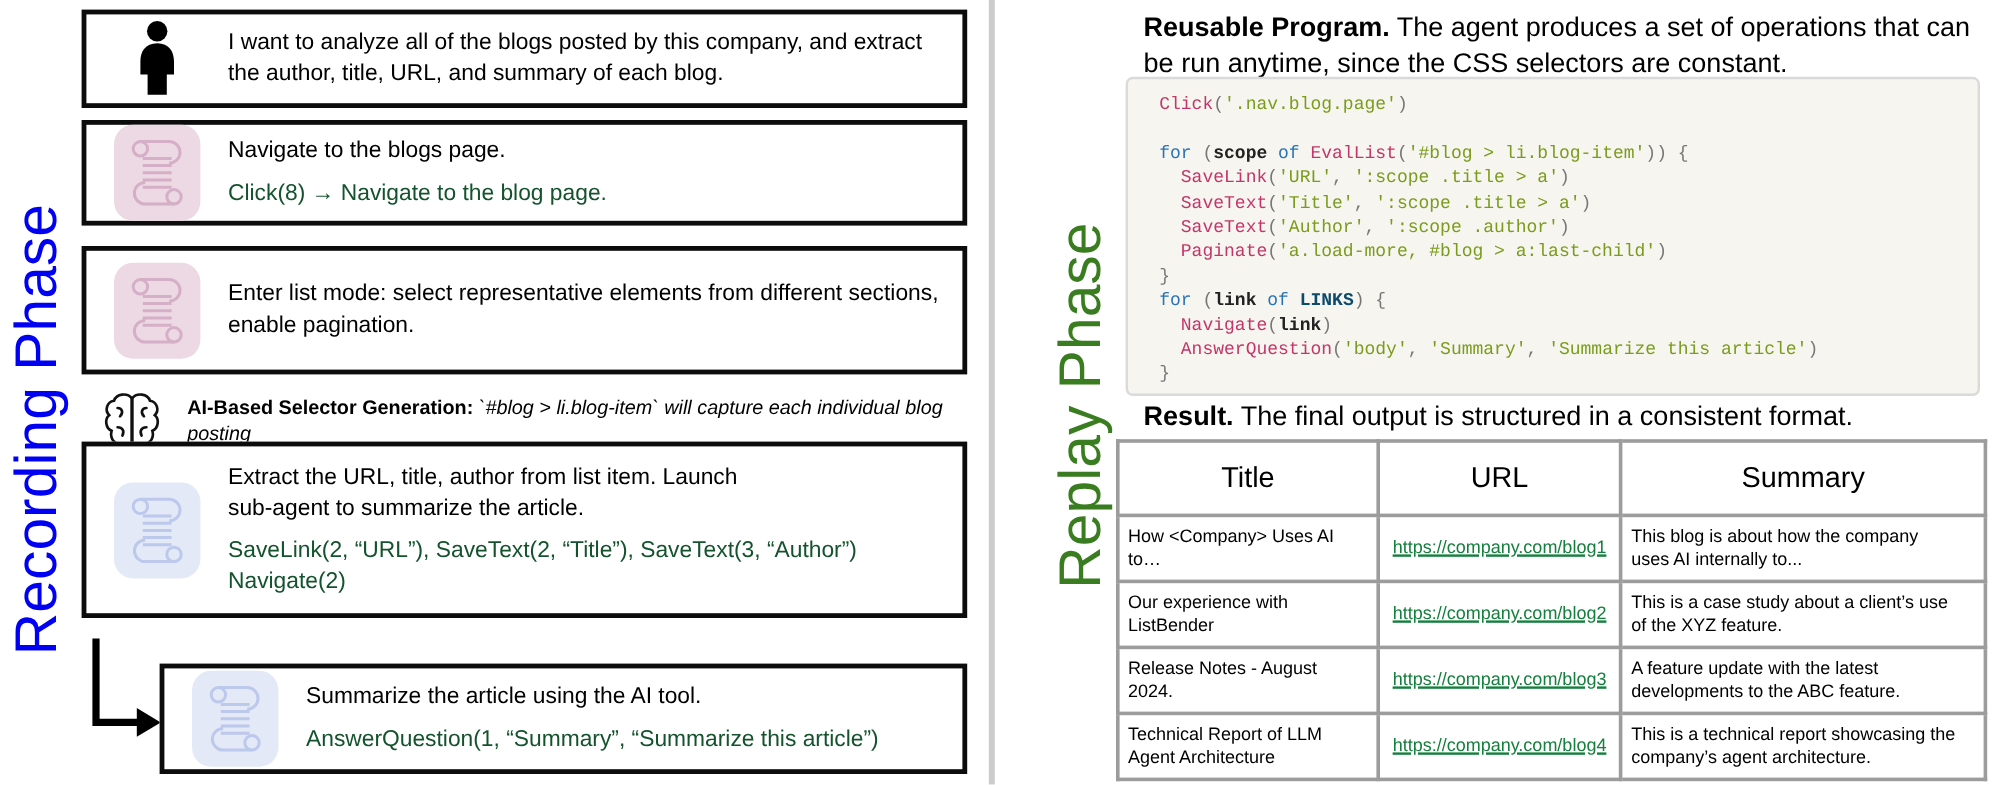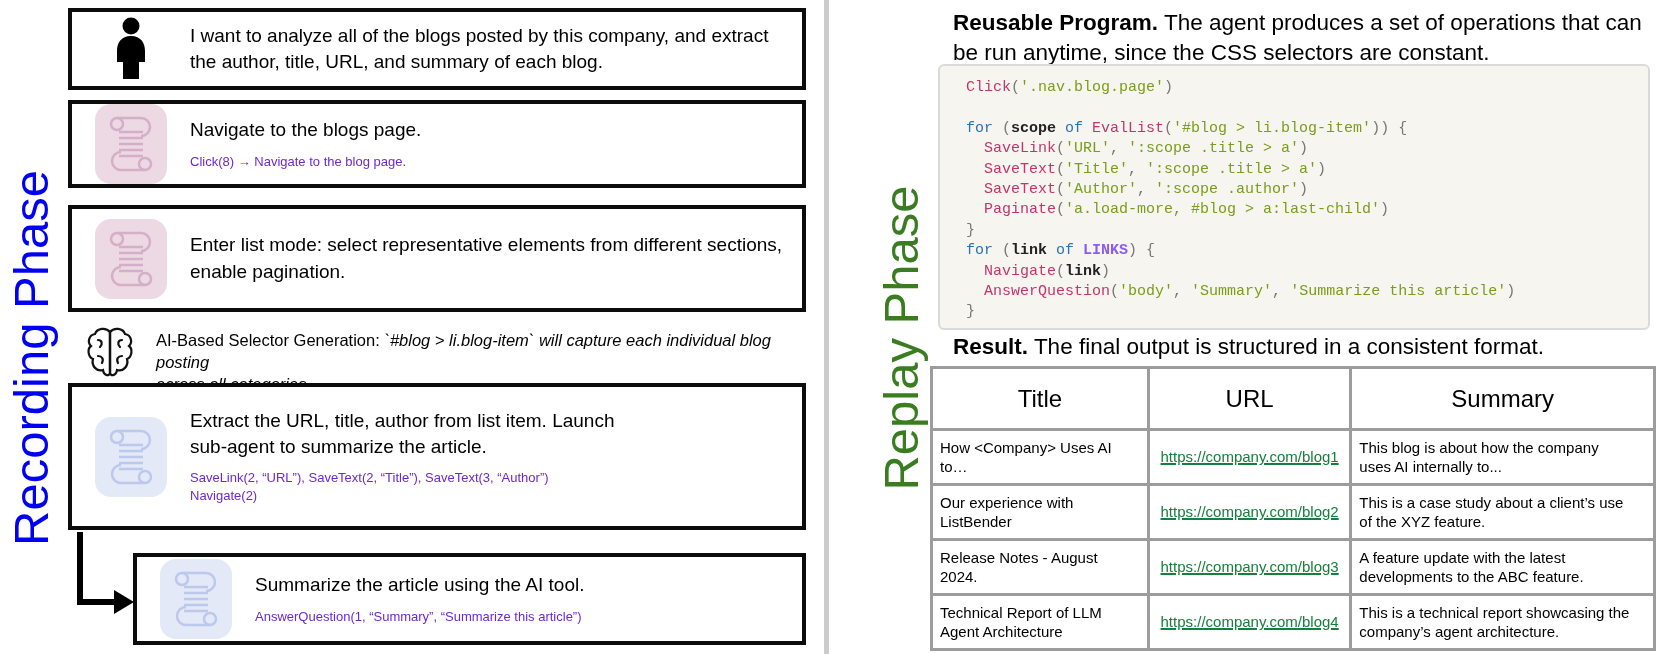--- a/index.html
+++ b/index.html
@@ -16,44 +16,44 @@
 
   
   .box{position:absolute;left:68px;width:738px;border:4px solid #0c0c0c;background:#fff;
        box-sizing:border-box;display:flex;align-items:center;}
   .icon-col{width:118px;display:flex;align-items:center;justify-content:center;flex:0 0 118px;}
   .scroll-chip{width:72px;height:80px;border-radius:16px;display:flex;align-items:center;justify-content:center;}
   .chip-pink{background:#ecd9e3;}
   .chip-blue{background:#e4e9f7;}
   .box-text{flex:1;display:flex;flex-direction:column;justify-content:center;gap:9px;padding-right:10px;}
   .txt{font-size:19px;line-height:1.38;white-space:pre-line;color:#000;}
-  .act{font-size:13px;line-height:1.38;white-space:pre-line;color:#6d28d9;}
+  .act{font-size:19px;line-height:1.38;white-space:pre-line;color:#14532d;}
 
   
   .brain-row{position:absolute;left:86px;top:326px;width:722px;display:flex;align-items:flex-start;gap:22px;}
   .brain-note{font-size:16.5px;line-height:1.32;padding-top:4px;}
-  .brain-note .b{font-weight:normal;}
+  .brain-note .b{font-weight:bold;}
   .brain-note .i{font-style:italic;white-space:pre-line;}
 
   .flow-arrow{position:absolute;left:58px;top:528px;}
 
   
   .rp-heading{position:absolute;left:953px;top:8px;width:700px;font-size:22.5px;line-height:1.32;}
   .rp-heading .b{font-weight:bold;}
   .codeblock{position:absolute;left:938px;top:64px;width:712px;height:266px;background:#f6f5ef;
              border:2px solid #dadada;border-radius:6px;box-sizing:border-box;
              padding:12px 0 0 26px;font-family:"Liberation Mono","DejaVu Sans Mono",monospace;
              font-size:15px;line-height:20.4px;overflow:hidden;}
   .code-line{white-space:pre;}
   .tk-fn{color:#c2366b;}
   .tk-kw{color:#2973b7;}
   .tk-str{color:#7a9c1c;}
   .tk-p{color:#777777;}
   .tk-var{color:#222;font-weight:bold;}
-  .tk-const{color:#8b5cf6;font-weight:bold;text-align:center;}
+  .tk-const{color:#0c4a6e;font-weight:bold;text-align:center;}
 
   .result-heading{position:absolute;left:953px;top:334px;width:700px;font-size:22.5px;}
   .result-heading .b{font-weight:bold;}
 
   table.result{position:absolute;left:930px;top:366px;width:726px;border-collapse:collapse;
                background:#fff;}
   table.result th,table.result td{border:3.5px solid #9c9c9c;box-sizing:border-box;}
   table.result th{height:62px;font-size:24px;font-weight:normal;text-align:center;}
   table.result td{height:55px;font-size:15px;line-height:1.28;padding:3px 7px;vertical-align:middle;
                   white-space:pre-line;}
@@ -127,21 +127,21 @@
         <path d="M12 14 C16 14 17 18 14 21 M36 14 C32 14 31 18 34 21 M12 30 C16 30 18 33 16 37 M36 30 C32 30 30 33 32 37"></path>
       </svg>
     </span>
     <div class="brain-note">
       <span class="b">AI-Based Selector Generation:</span>
       <span class="i">`#blog &gt; li.blog-item` will capture each individual blog posting
 across all categories..</span>
     </div>
   </div>
 
-  <div class="box" style="top:383px;height:147px;">
+  <div class="box" style="top:368px;height:147px;">
     <div class="icon-col">
       <div class="scroll-chip chip-blue">
         <svg width="48" height="58" viewBox="0 0 48 58" fill="none" stroke="#bcc8ec" stroke-width="2.5">
           <circle cx="10" cy="9" r="6"></circle>
           <path d="M10 3 H34 a9 9 0 0 1 0 18"></path>
           <path d="M12 17 H36 M12 23 H36 M12 29 H36 M12 35 H36 M12 41 H36"></path>
           <path d="M38 55 H14 a9 9 0 0 1 0 -18"></path>
           <circle cx="38" cy="49" r="6"></circle>
         </svg>
       </div>

